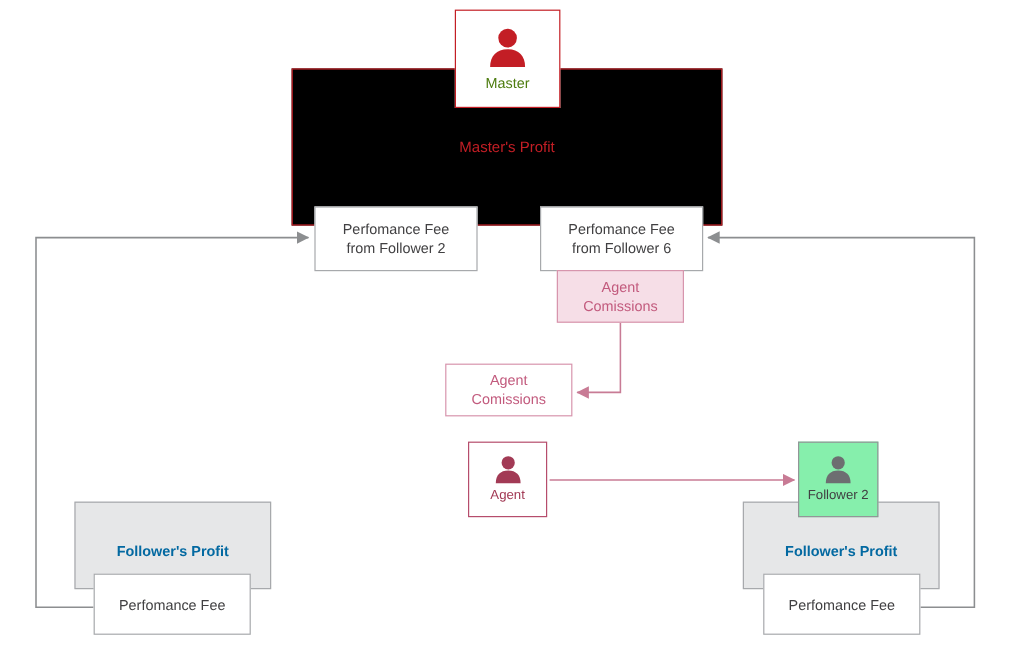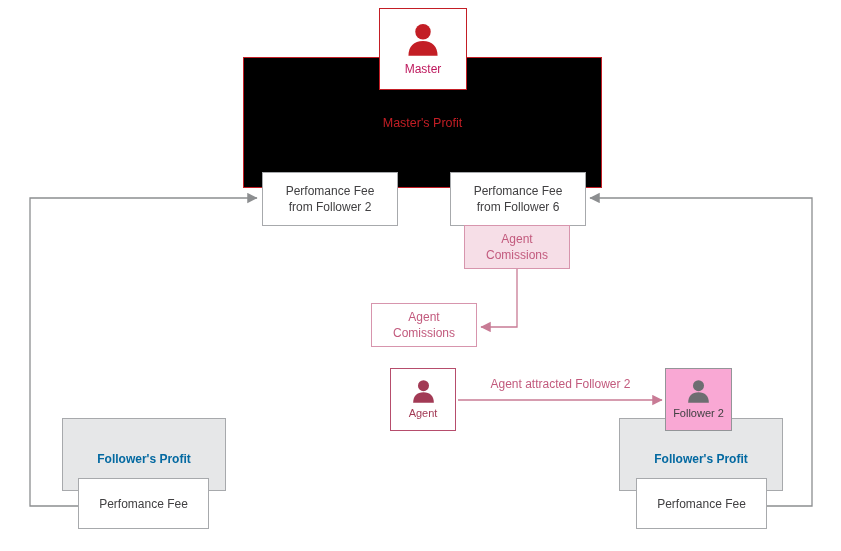--- a/index.html
+++ b/index.html
@@ -40,40 +40,40 @@
     border: 1.5px solid #c31e25;
   }
   .master-profit-label { color: #c31e25; font-size: 12.5px; }
 
   .n-master {
     left: 379px; top: 8px; width: 88px; height: 82px;
     background: #ffffff;
     border: 1.7px solid #c31e25;
   }
   .n-master .person-icon { width: 38px; height: 38px; color: #c31e25; }
-  .n-master .node-label { font-size: 12px; color: #be185d; margin-top: 3px; }
+  .n-master .node-label { font-size: 12px; color: #4d7c0f; margin-top: 3px; }
 
   
   .n-fee1 { left: 262px; top: 172px; width: 136px; height: 54px; background:#ffffff; border:1.2px solid #a7a9ac; }
   .n-fee2 { left: 450px; top: 172px; width: 136px; height: 54px; background:#ffffff; border:1.2px solid #a7a9ac; }
   .fee-line { display: block; font-size: 12px; color: #414042; line-height: 1.35; }
 
   
   .n-ac-top { left: 464px; top: 225px; width: 106px; height: 44px; background:#f6dee7; border:1.2px solid #d795ad; }
   .n-ac-mid { left: 371px; top: 303px; width: 106px; height: 44px; background:#ffffff; border:1.2px solid #d795ad; }
   .pink-line { display: block; font-size: 12px; color: #c25a7d; line-height: 1.35; }
 
   
   .n-agent { left: 390px; top: 368px; width: 66px; height: 63px; background:#ffffff; border:1.5px solid #b64d6c; }
   .n-agent .person-icon { width: 27px; height: 27px; color: #a23a55; }
   .n-agent .node-label { font-size: 11px; color: #a23a55; margin-top: 2px; }
 
   
   .n-f1 { left: 111px; top: 368px; width: 67px; height: 63px; background:#ffffff; border:1.4px solid #939598; }
-  .n-f2 { left: 665px; top: 368px; width: 67px; height: 63px; background:#f9a8d4; border:1.4px solid #939598; }
+  .n-f2 { left: 665px; top: 368px; width: 67px; height: 63px; background:#86efac; border:1.4px solid #939598; }
   .n-f1 .person-icon, .n-f2 .person-icon { width: 27px; height: 27px; color: #6d6e71; }
   .n-f1 .node-label, .n-f2 .node-label { font-size: 11px; color: #414042; margin-top: 2px; }
 
   .n-f1-profit { left: 62px;  top: 418px; width: 164px; height: 73px; background:#e6e7e8; border:1.2px solid #a7a9ac; }
   .n-f2-profit { left: 619px; top: 418px; width: 164px; height: 73px; background:#e6e7e8; border:1.2px solid #a7a9ac; }
   .profit-label { font-size: 12px; color: #0369a1; padding-top: 8px; font-weight: bold; }
 
   .n-f1-fee { left: 78px;  top: 478px; width: 131px; height: 51px; background:#ffffff; border:1.2px solid #a7a9ac; }
   .n-f2-fee { left: 636px; top: 478px; width: 131px; height: 51px; background:#ffffff; border:1.2px solid #a7a9ac; }
   .plain-fee-label { font-size: 12px; color: #414042; }
@@ -150,21 +150,20 @@
   </div>
 
   <div class="box layer-front n-agent">
     <svg class="person-icon" viewBox="0 0 24 24">
       <circle cx="12" cy="6.8" r="4.9" fill="currentColor"></circle>
       <path d="M12 12.6 C6.2 12.6 2.8 16 2.8 22 L21.2 22 C21.2 16 17.8 12.6 12 12.6 Z" fill="currentColor"></path>
     </svg>
     <span class="node-label">Agent</span>
   </div>
 
-  <div class="edge-label">Agent attracted Follower 2</div>
 
 
   <div class="box layer-front n-f1-fee">
     <span class="plain-fee-label">Perfomance Fee</span>
   </div>
 
   <div class="box layer-front n-f2">
     <svg class="person-icon" viewBox="0 0 24 24">
       <circle cx="12" cy="6.8" r="4.9" fill="currentColor"></circle>
       <path d="M12 12.6 C6.2 12.6 2.8 16 2.8 22 L21.2 22 C21.2 16 17.8 12.6 12 12.6 Z" fill="currentColor"></path>

